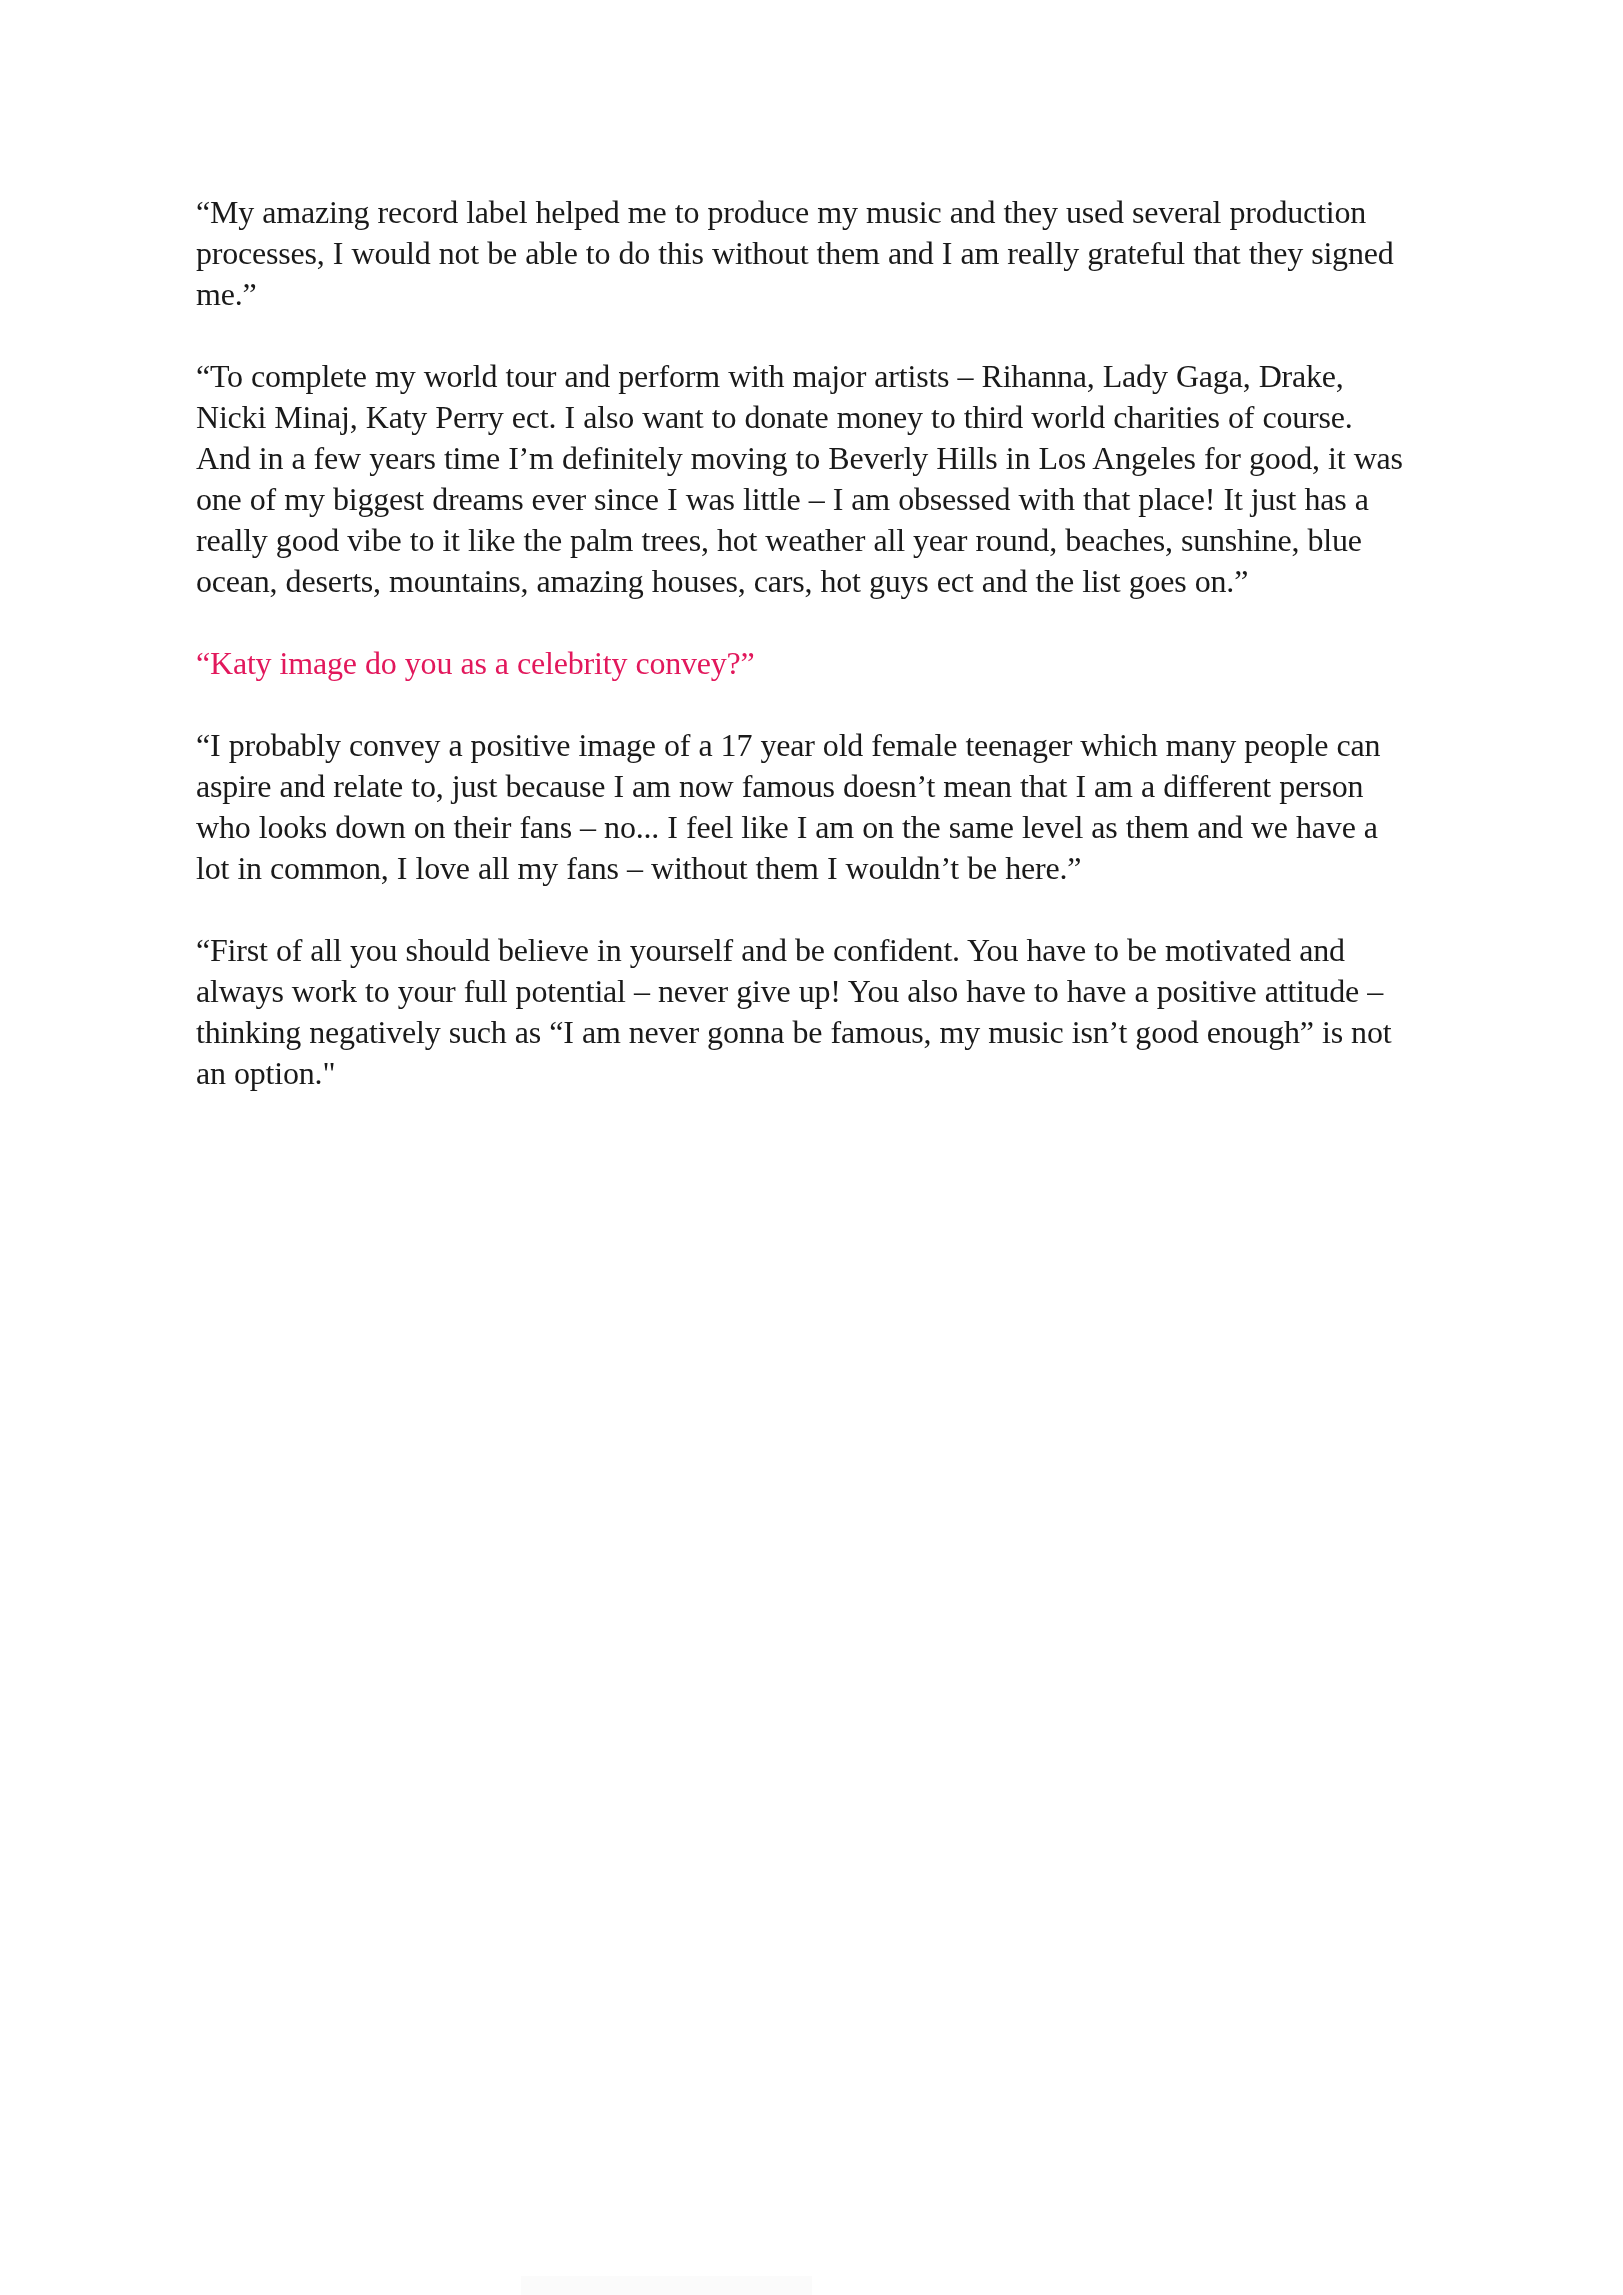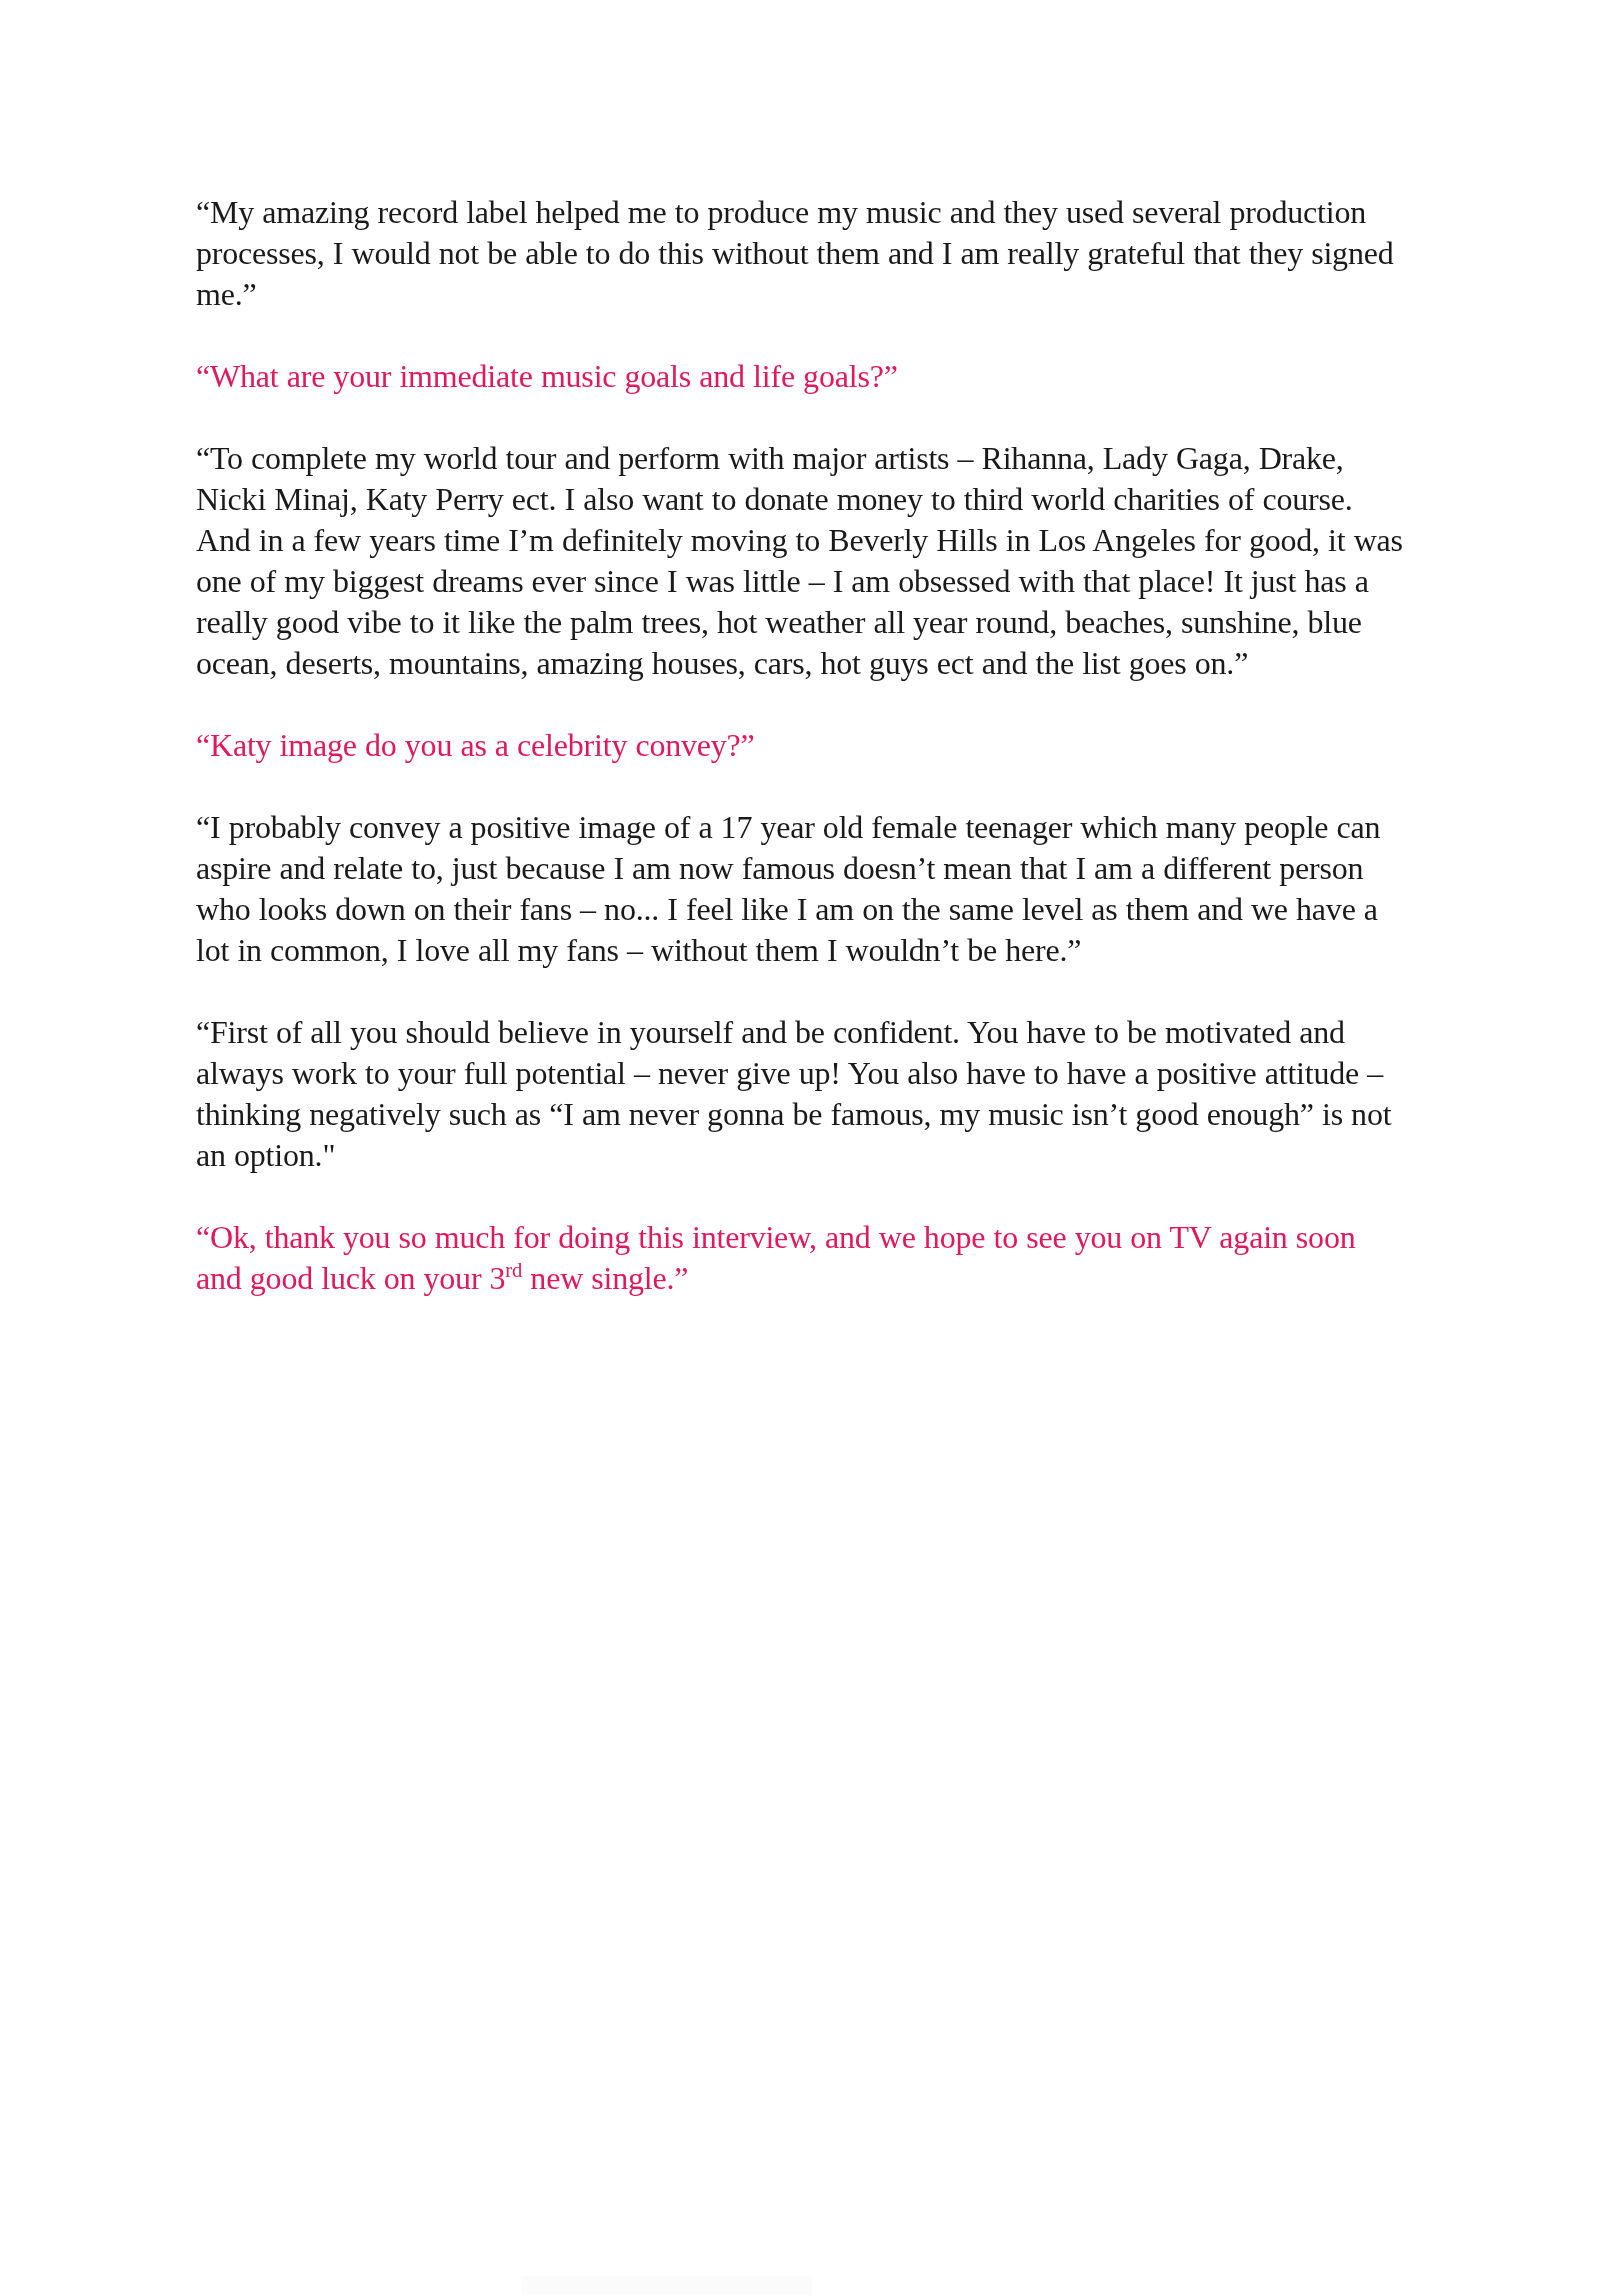--- a/index.html
+++ b/index.html
@@ -52,31 +52,29 @@
 </head>
 <body>
 
 <div class="page">
   <div class="content">
 
     <p class="para answer">“My amazing record label helped me to produce my music and they used several production processes, I would not be able to do this without them and I am really grateful that they signed me.”</p>
 
 
 
-    <p class="para question">“What are your immediate music goals and life goals?”</p>
 
     <p class="para answer">“To complete my world tour and perform with major artists – Rihanna, Lady Gaga, Drake, Nicki Minaj, Katy Perry ect.  I also want to donate money to third world charities of course. And in a few years time I’m definitely moving to Beverly Hills in Los Angeles for good, it was one of my biggest dreams ever since I was little – I am obsessed with that place! It just has a really good vibe to it like the palm trees, hot weather all year round, beaches, sunshine, blue ocean, deserts, mountains, amazing houses, cars, hot guys ect and the list goes on.”</p>
 
     <p class="para question">“Katy image do you as a celebrity convey?”</p>
 
     <p class="para answer">“I probably convey a positive image of a 17 year old female teenager which many people can aspire and relate to, just because I am now famous doesn’t mean that I am a different person who looks down on their fans – no... I feel like I am on the same level as them and we have a lot in common, I love all my fans – without them I wouldn’t be here.”</p>
 
 
     <p class="para answer">“First of all you should believe in yourself and be confident. You have to be motivated and always work to your full potential – never give up! You also have to have a positive attitude – thinking negatively such as “I am never gonna be famous, my music isn’t good enough” is not an option."</p>
 
-    <p class="para question"><span>“Ok, thank you so much for doing this interview, and we hope to see you on TV again soon and good luck on your 3</span><sup>rd</sup><span> new single.”</span></p>
 
 
   </div>
 
   <div class="bottom-strip"></div>
 </div>
 
 
 </body></html>

